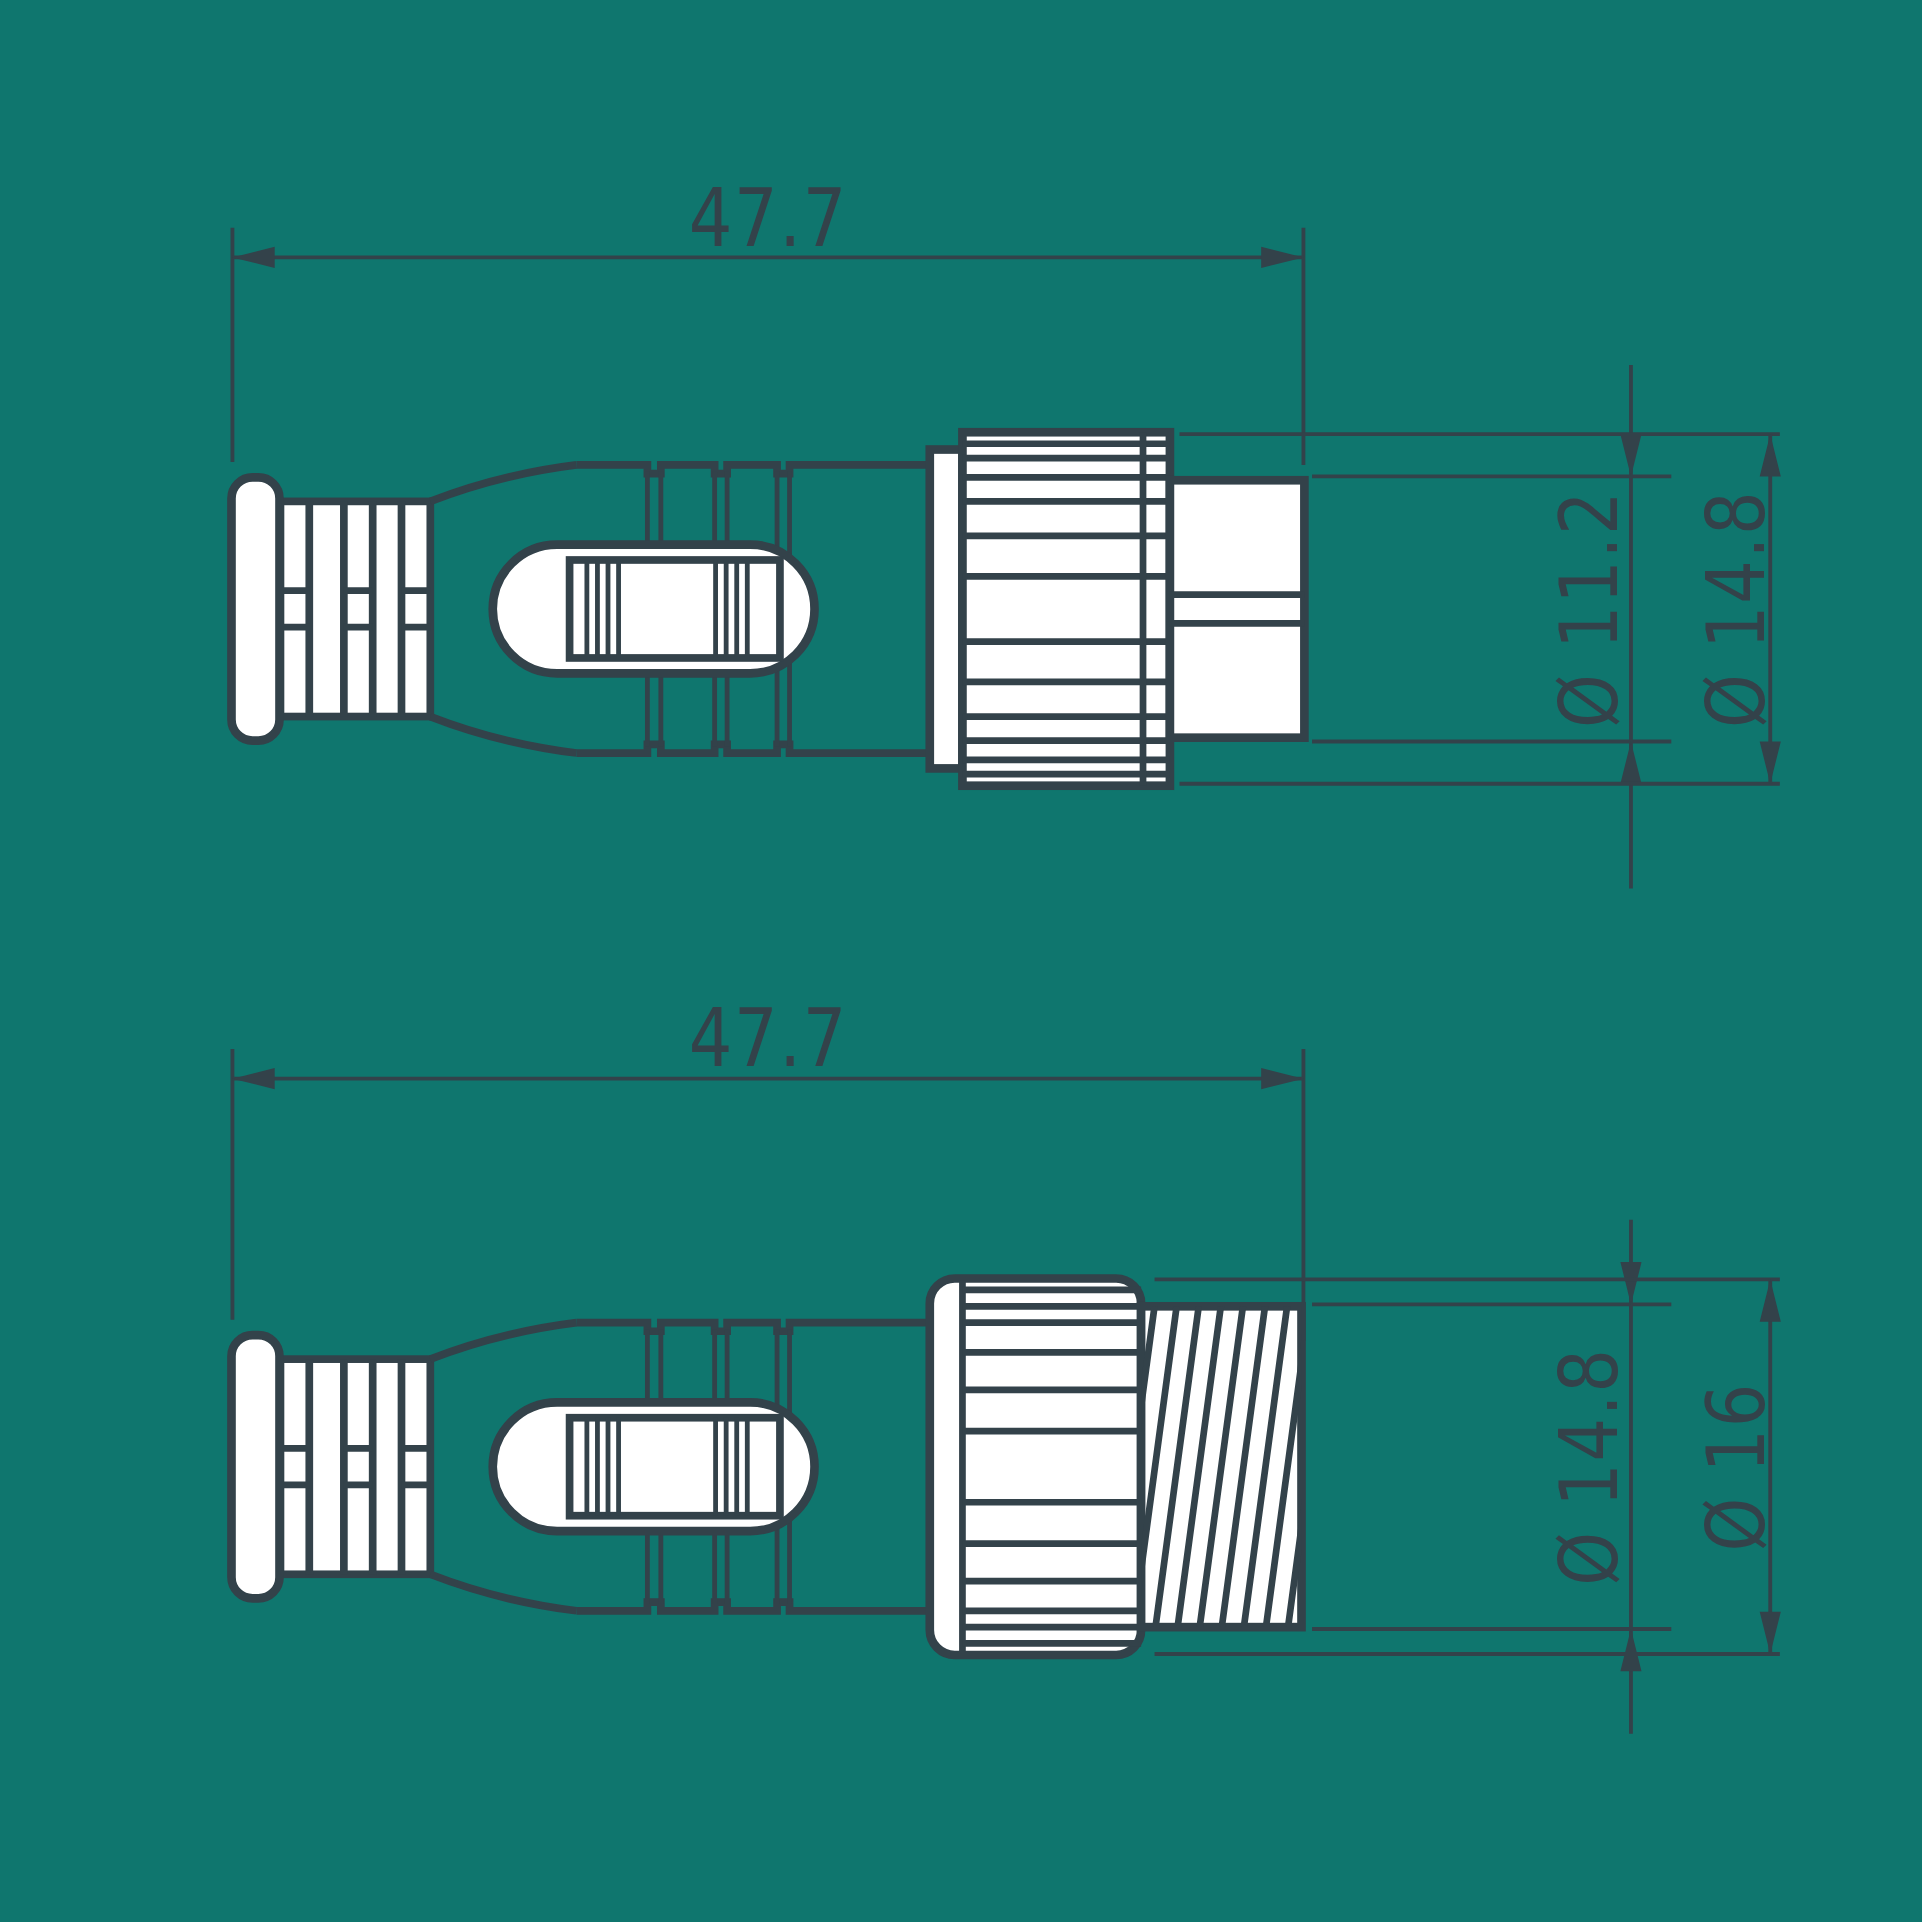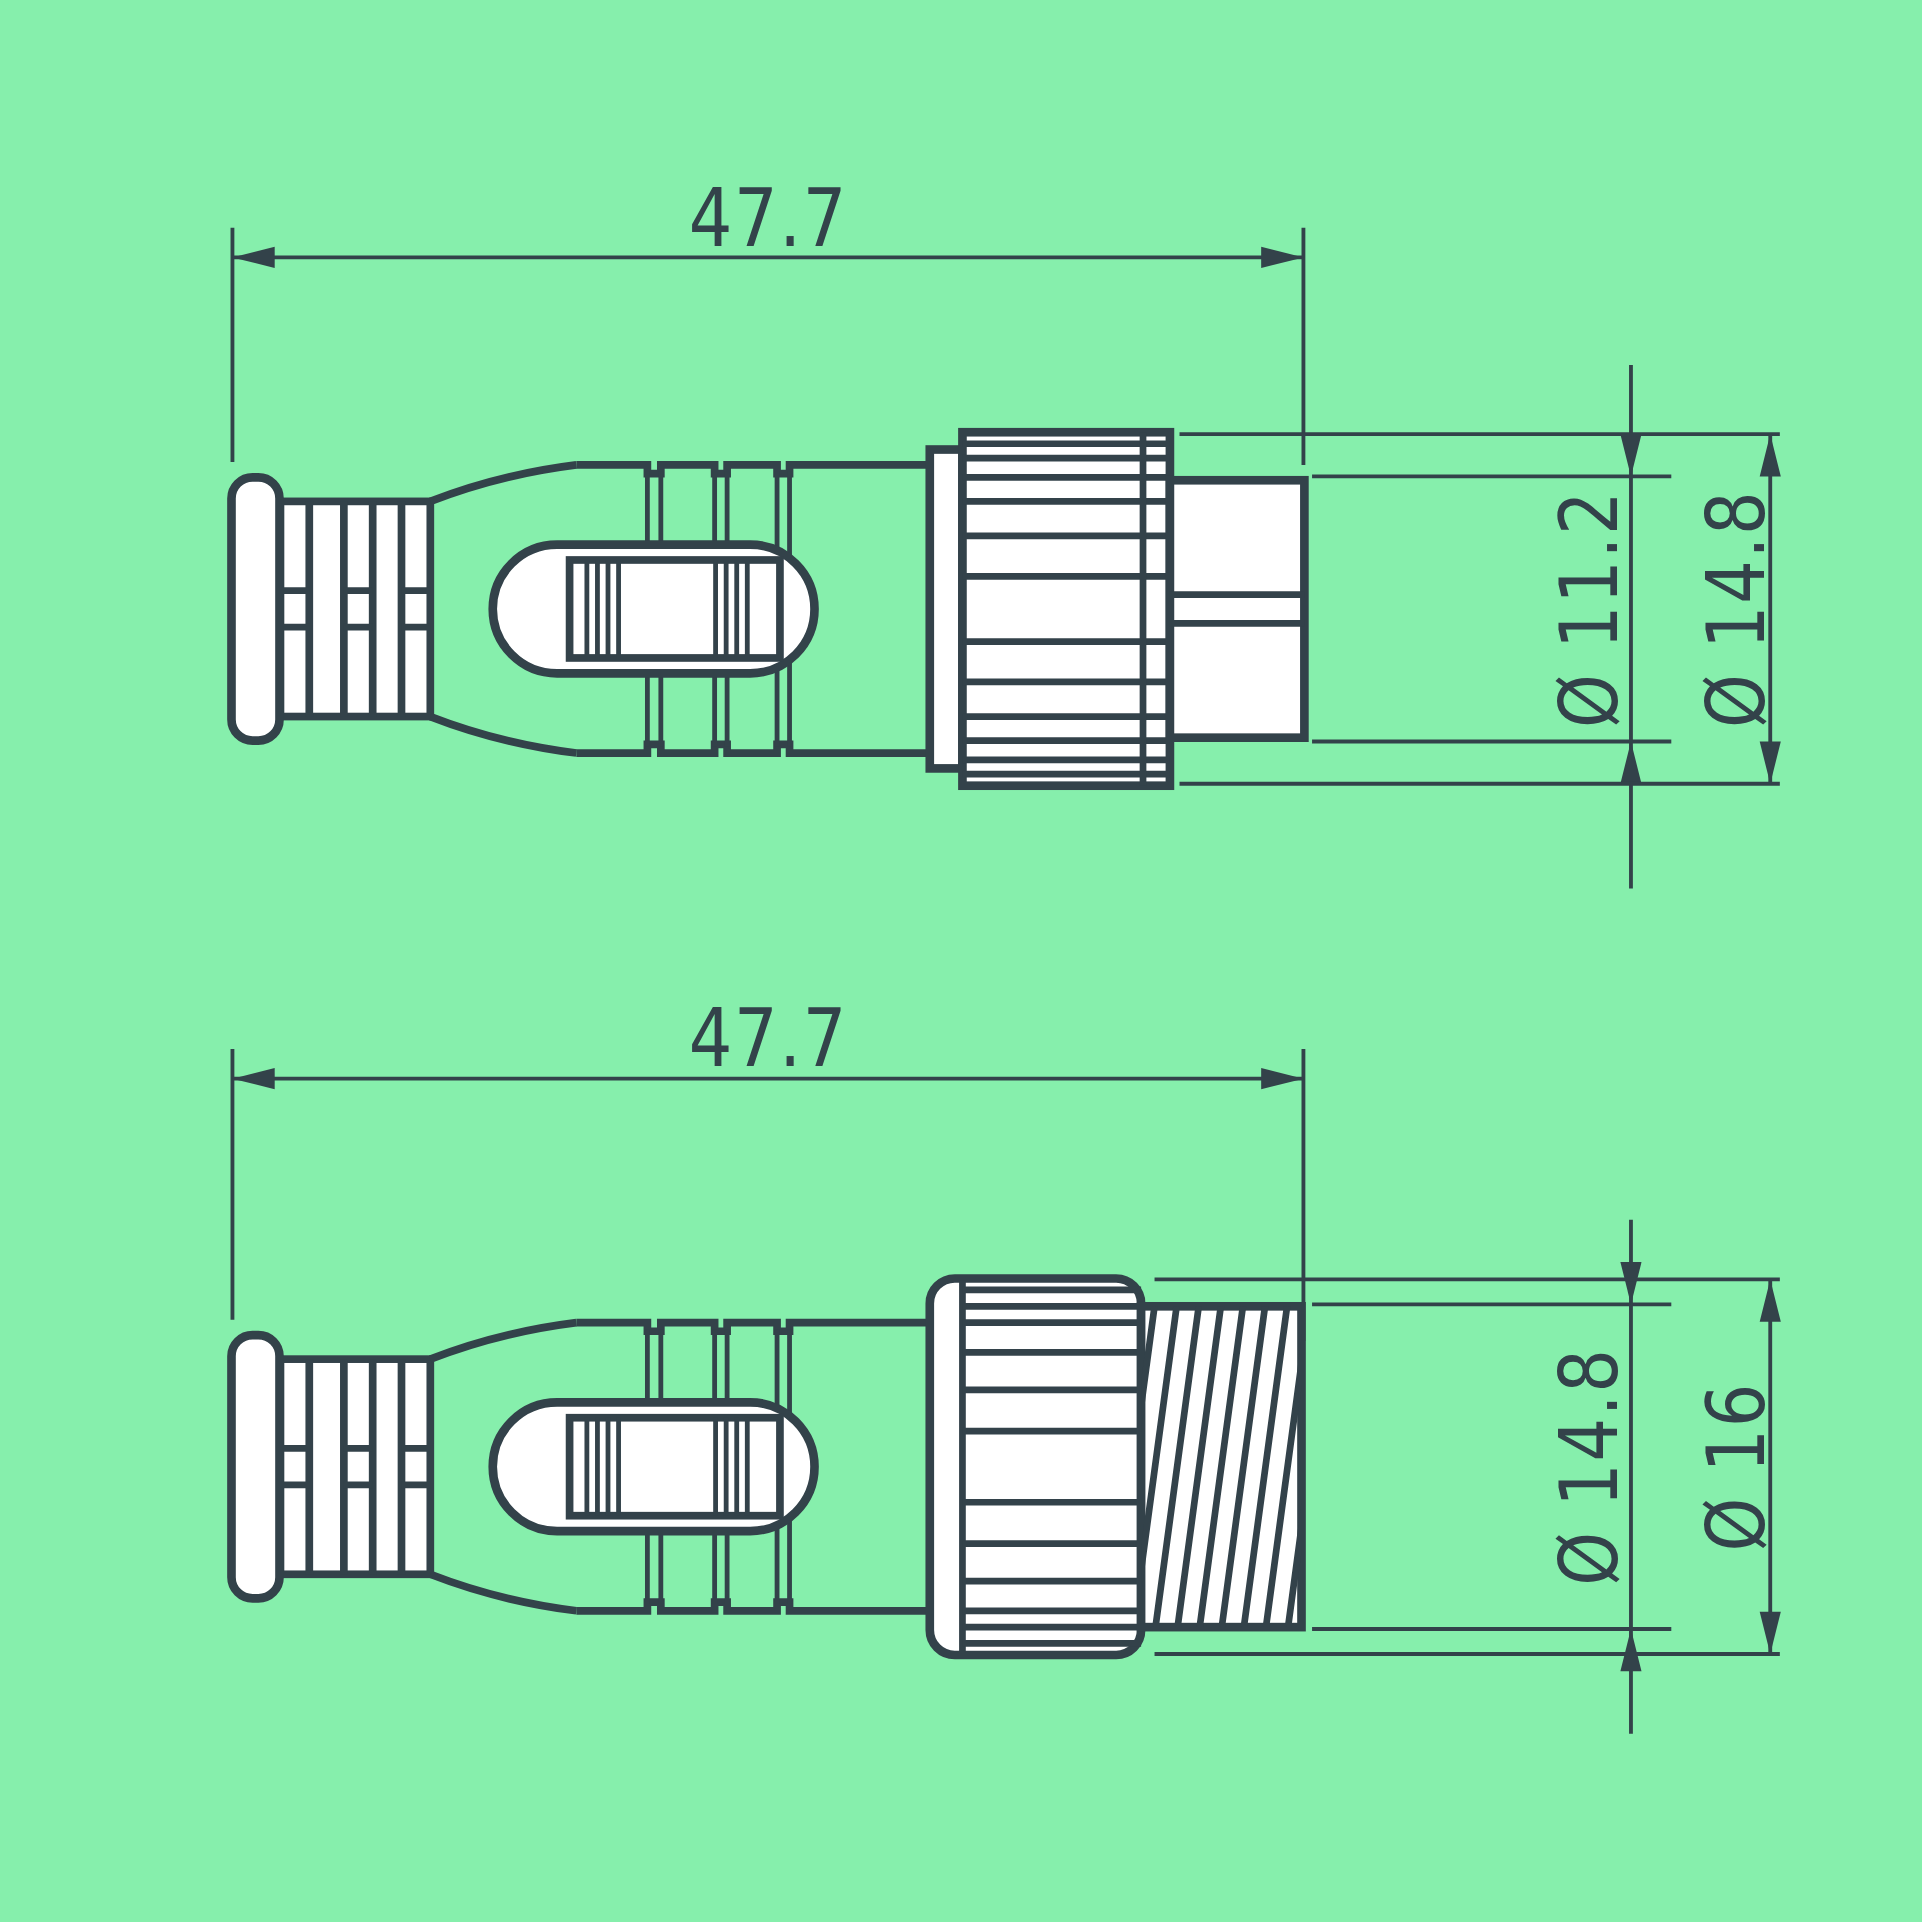--- a/index.html
+++ b/index.html
@@ -3,21 +3,21 @@
 <meta charset="utf-8">
 <style>
   html, body {
     margin: 0;
     padding: 0;
     background: #ffffff;
   }
   .stage {
     width: 1922px;
     height: 1922px;
-    background: #86efac;
+    background: #0f766e;
     position: relative;
   }
   svg {
     display: block;
   }
   text.dim-text {
     font-family: "DejaVu Sans", "Liberation Sans", sans-serif;
     font-size: 84px;
     letter-spacing: 2px;
     fill: #33424A;

